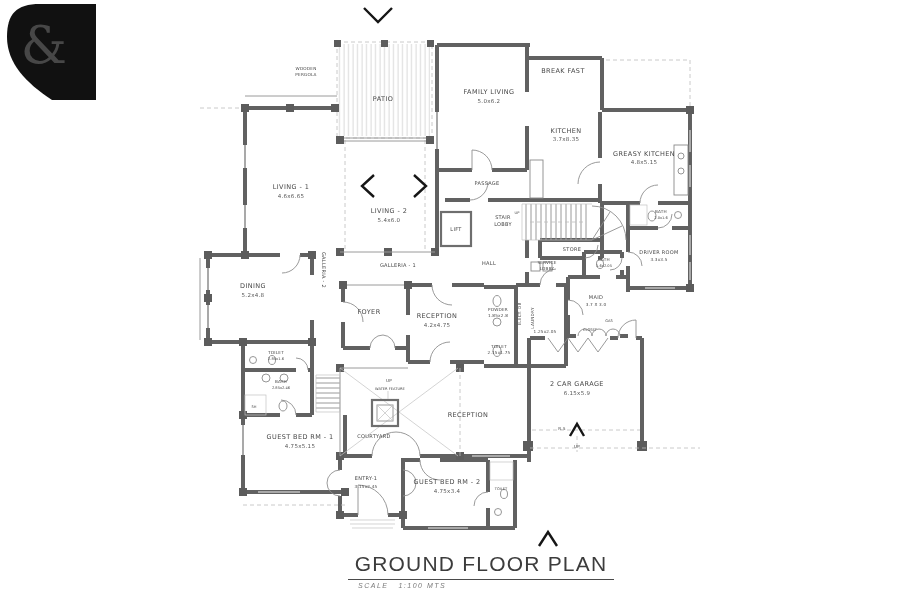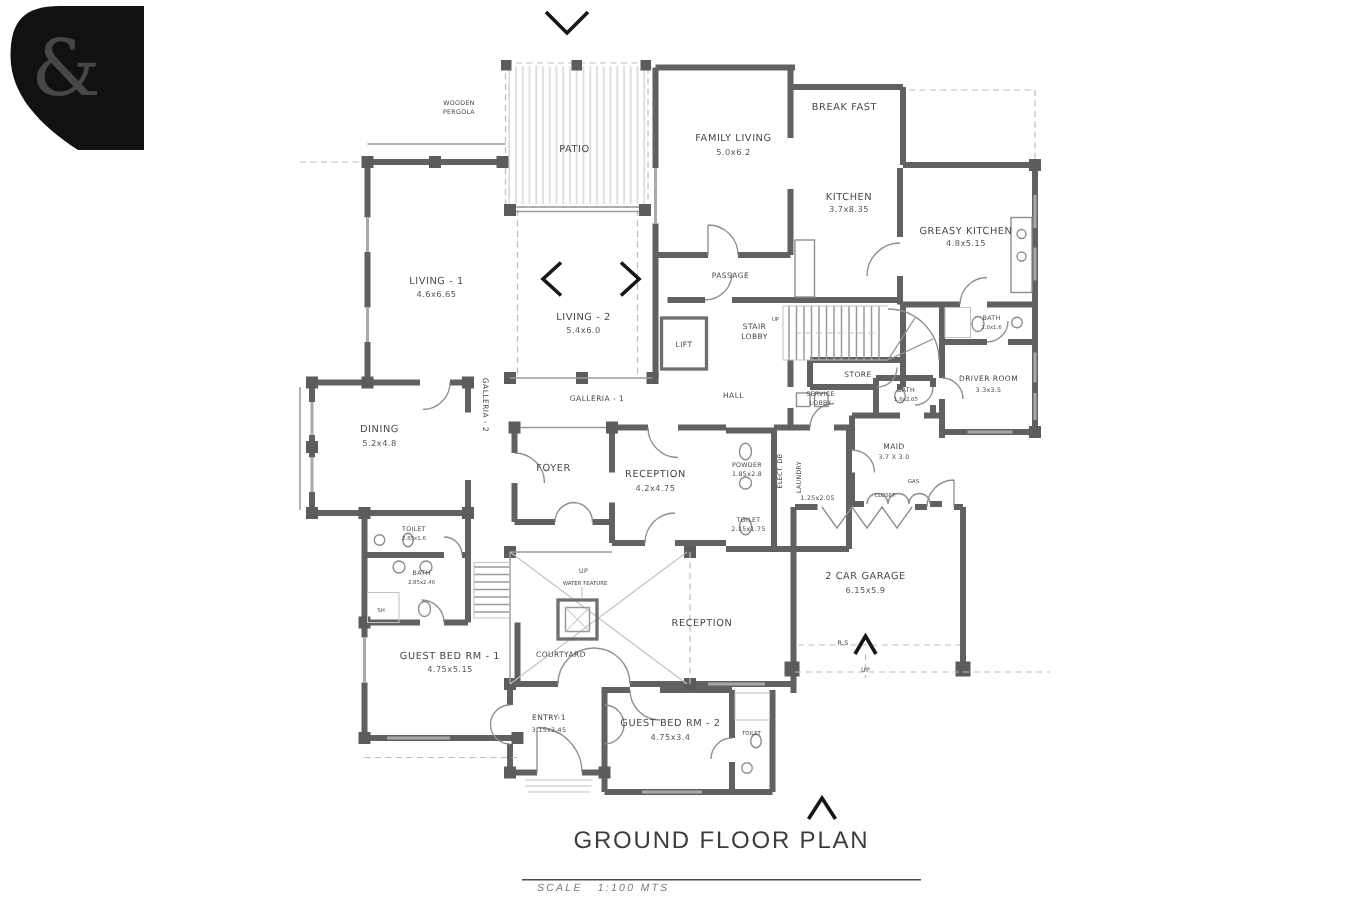--- a/index.html
+++ b/index.html
@@ -17,21 +17,21 @@
   .fix{stroke:#8a8a8a;stroke-width:0.9;fill:none;}
   .arrow{stroke:#161616;stroke-width:2.4;fill:none;stroke-linejoin:miter;}
   text{font-family:"DejaVu Sans",sans-serif;fill:#474747;}
   .lbl{font-size:6.5px;text-anchor:middle;letter-spacing:0.4px;}
   .dim{font-size:5.5px;text-anchor:middle;letter-spacing:0.3px;fill:#575757;}
   .sm{font-size:5px;text-anchor:middle;letter-spacing:0.3px;}
   .xs{font-size:4.2px;text-anchor:middle;letter-spacing:0.2px;}
   .xxs{font-size:3.6px;text-anchor:middle;}
   
   .title-block{position:absolute;left:348px;top:552px;width:266px;text-align:center;}
-  .title-heading{display:block;font-family:"Liberation Sans",sans-serif;font-size:16px;letter-spacing:1.2px;color:#3c3c3c;border-bottom:1.2px solid #4a4a4a;padding-bottom:16px;}
+  .title-heading{display:block;font-family:"Liberation Sans",sans-serif;font-size:21px;letter-spacing:1.2px;color:#3c3c3c;border-bottom:1.2px solid #4a4a4a;padding-bottom:3px;}
   .title-scale{display:block;text-align:left;padding-left:10px;margin-top:2px;font-size:7px;font-style:italic;letter-spacing:1.5px;color:#7a7a7a;}
   .title-scale span{margin-right:10px;}
   
   #logo{position:absolute;right:0;bottom:0;}
   #logo text{font-family:"DejaVu Serif",serif;}
 </style>
 </head>
 <body>
 
 <div id="stage">

